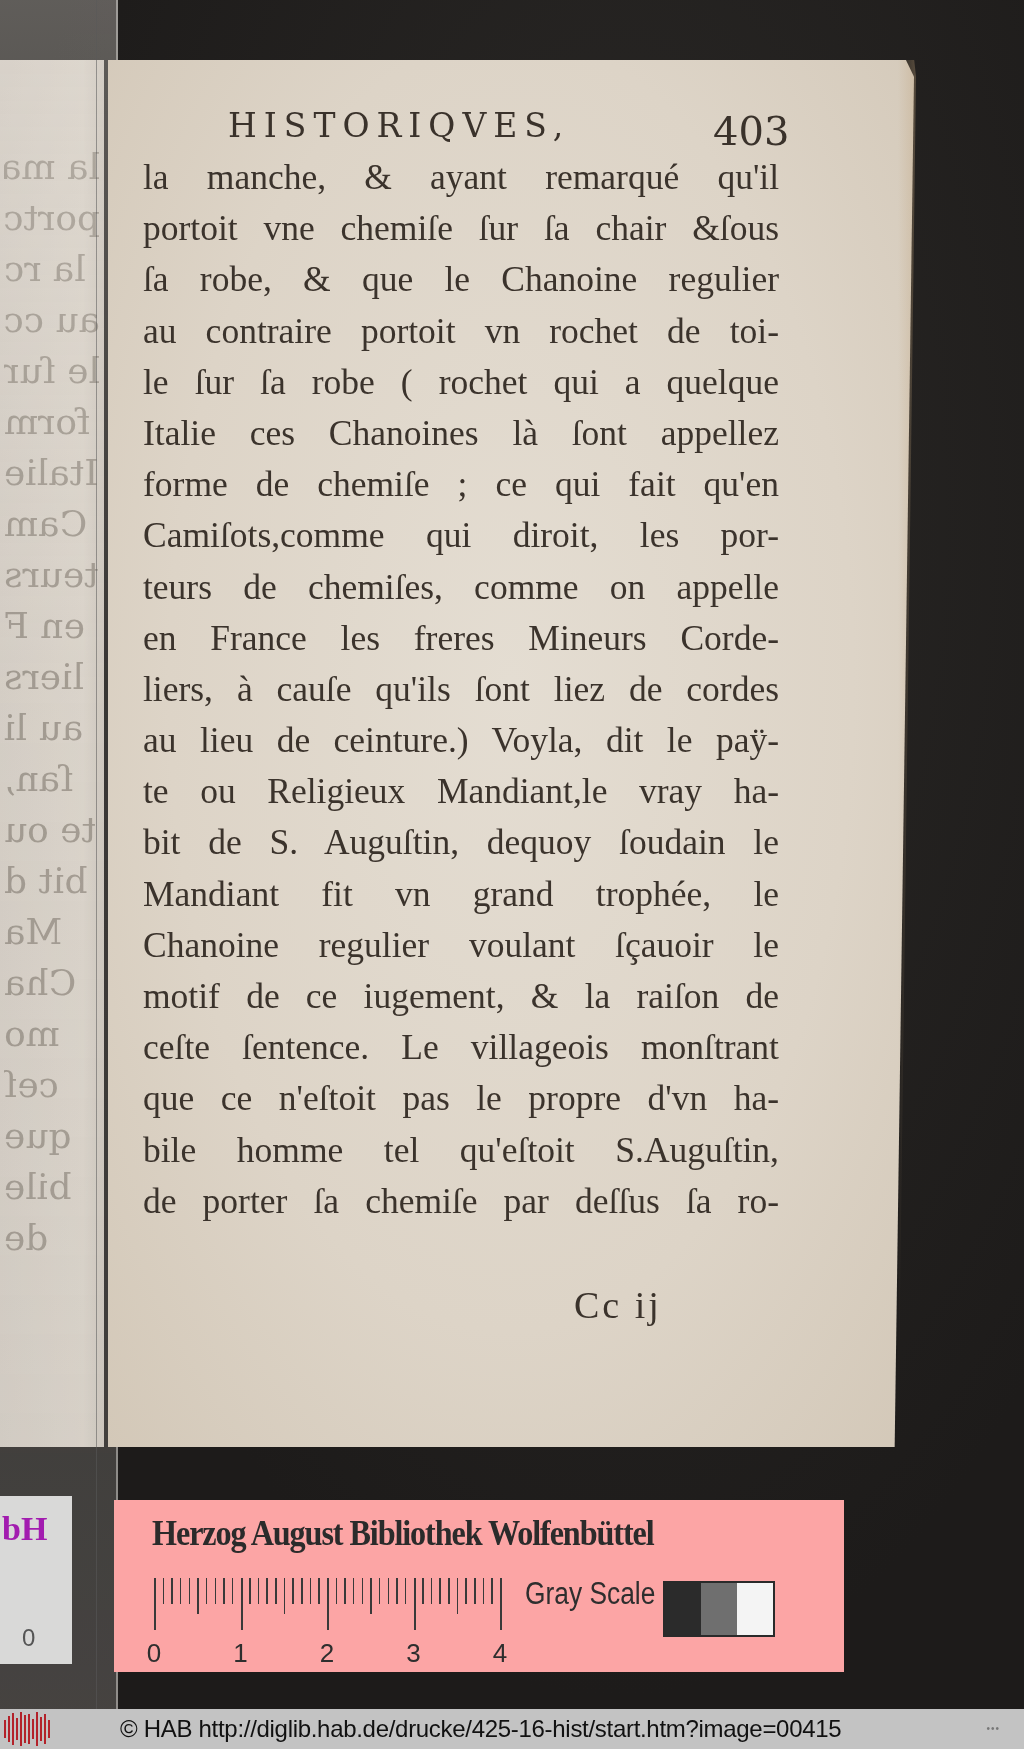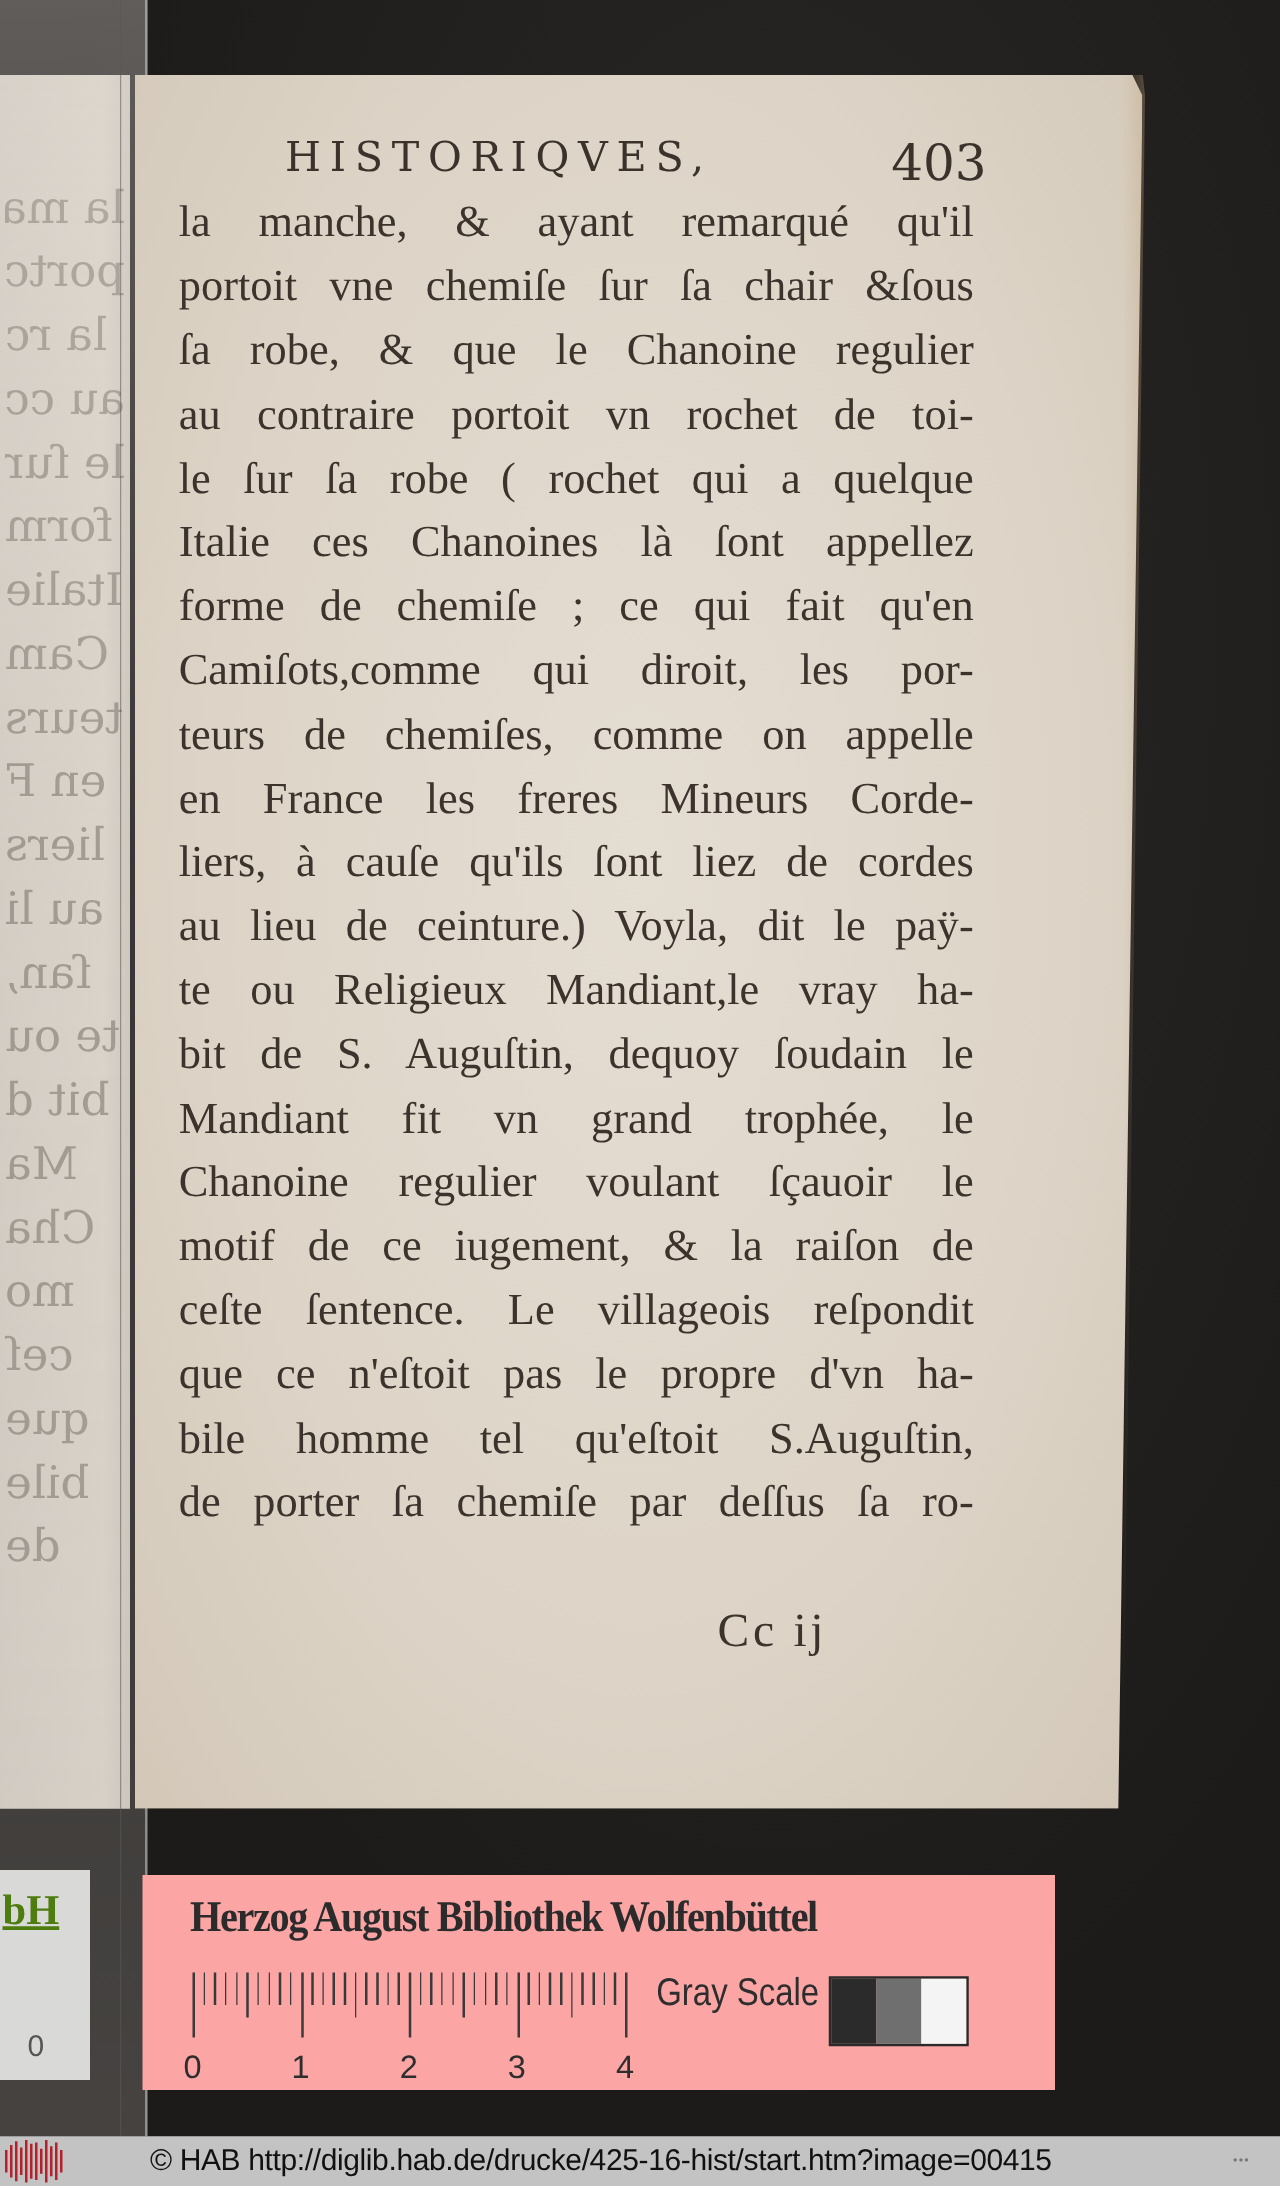--- a/index.html
+++ b/index.html
@@ -94,21 +94,21 @@
       border: 2px solid #2a2a2a; display: flex;
     }
     .gray-box span { flex: 1; }
     
     .card-left {
       position: absolute; left: 0; top: 1496px; width: 72px; height: 168px;
       background: #d9d9d8;
     }
     .card-left-title {
       position: absolute; left: 2px; top: 14px; font-size: 34px; font-weight: bold;
-      color: #4d7c0f; font-family: "Liberation Serif", serif; text-decoration: underline;
+      color: #a21caf; font-family: "Liberation Serif", serif;
     }
     .card-left-num {
       position: absolute; left: 22px; top: 128px; font-size: 24px; color: #555;
       font-family: "Liberation Sans", sans-serif;
     }
     
     .footer {
       position: absolute; left: 0; top: 1709px; width: 1024px; height: 40px;
       background: #c3c3c3; display: flex; align-items: center;
     }
@@ -174,21 +174,21 @@
     <div class="line">Camiſots,comme qui diroit, les por-</div>
     <div class="line">teurs de chemiſes, comme on appelle</div>
     <div class="line">en France les freres Mineurs Corde-</div>
     <div class="line">liers, à cauſe qu'ils ſont liez de cordes</div>
     <div class="line">au lieu de ceinture.) Voyla, dit le paÿ-</div>
     <div class="line">te ou Religieux Mandiant,le vray ha-</div>
     <div class="line">bit de S. Auguſtin, dequoy ſoudain le</div>
     <div class="line">Mandiant fit vn grand trophée, le</div>
     <div class="line">Chanoine regulier voulant ſçauoir le</div>
     <div class="line">motif de ce iugement, &amp; la raiſon de</div>
-    <div class="line">ceſte ſentence. Le villageois reſpondit</div>
+    <div class="line">ceſte ſentence. Le villageois monſtrant</div>
     <div class="line">que ce n'eſtoit pas le propre d'vn ha-</div>
     <div class="line">bile homme tel qu'eſtoit S.Auguſtin,</div>
     <div class="line">de porter ſa chemiſe par deſſus ſa ro-</div>
   </div>
 
 <div class="signature">Cc ij</div>
 
 <div class="card-left">
   <div class="card-left-title">bH</div>
   <div class="card-left-num">0</div>

